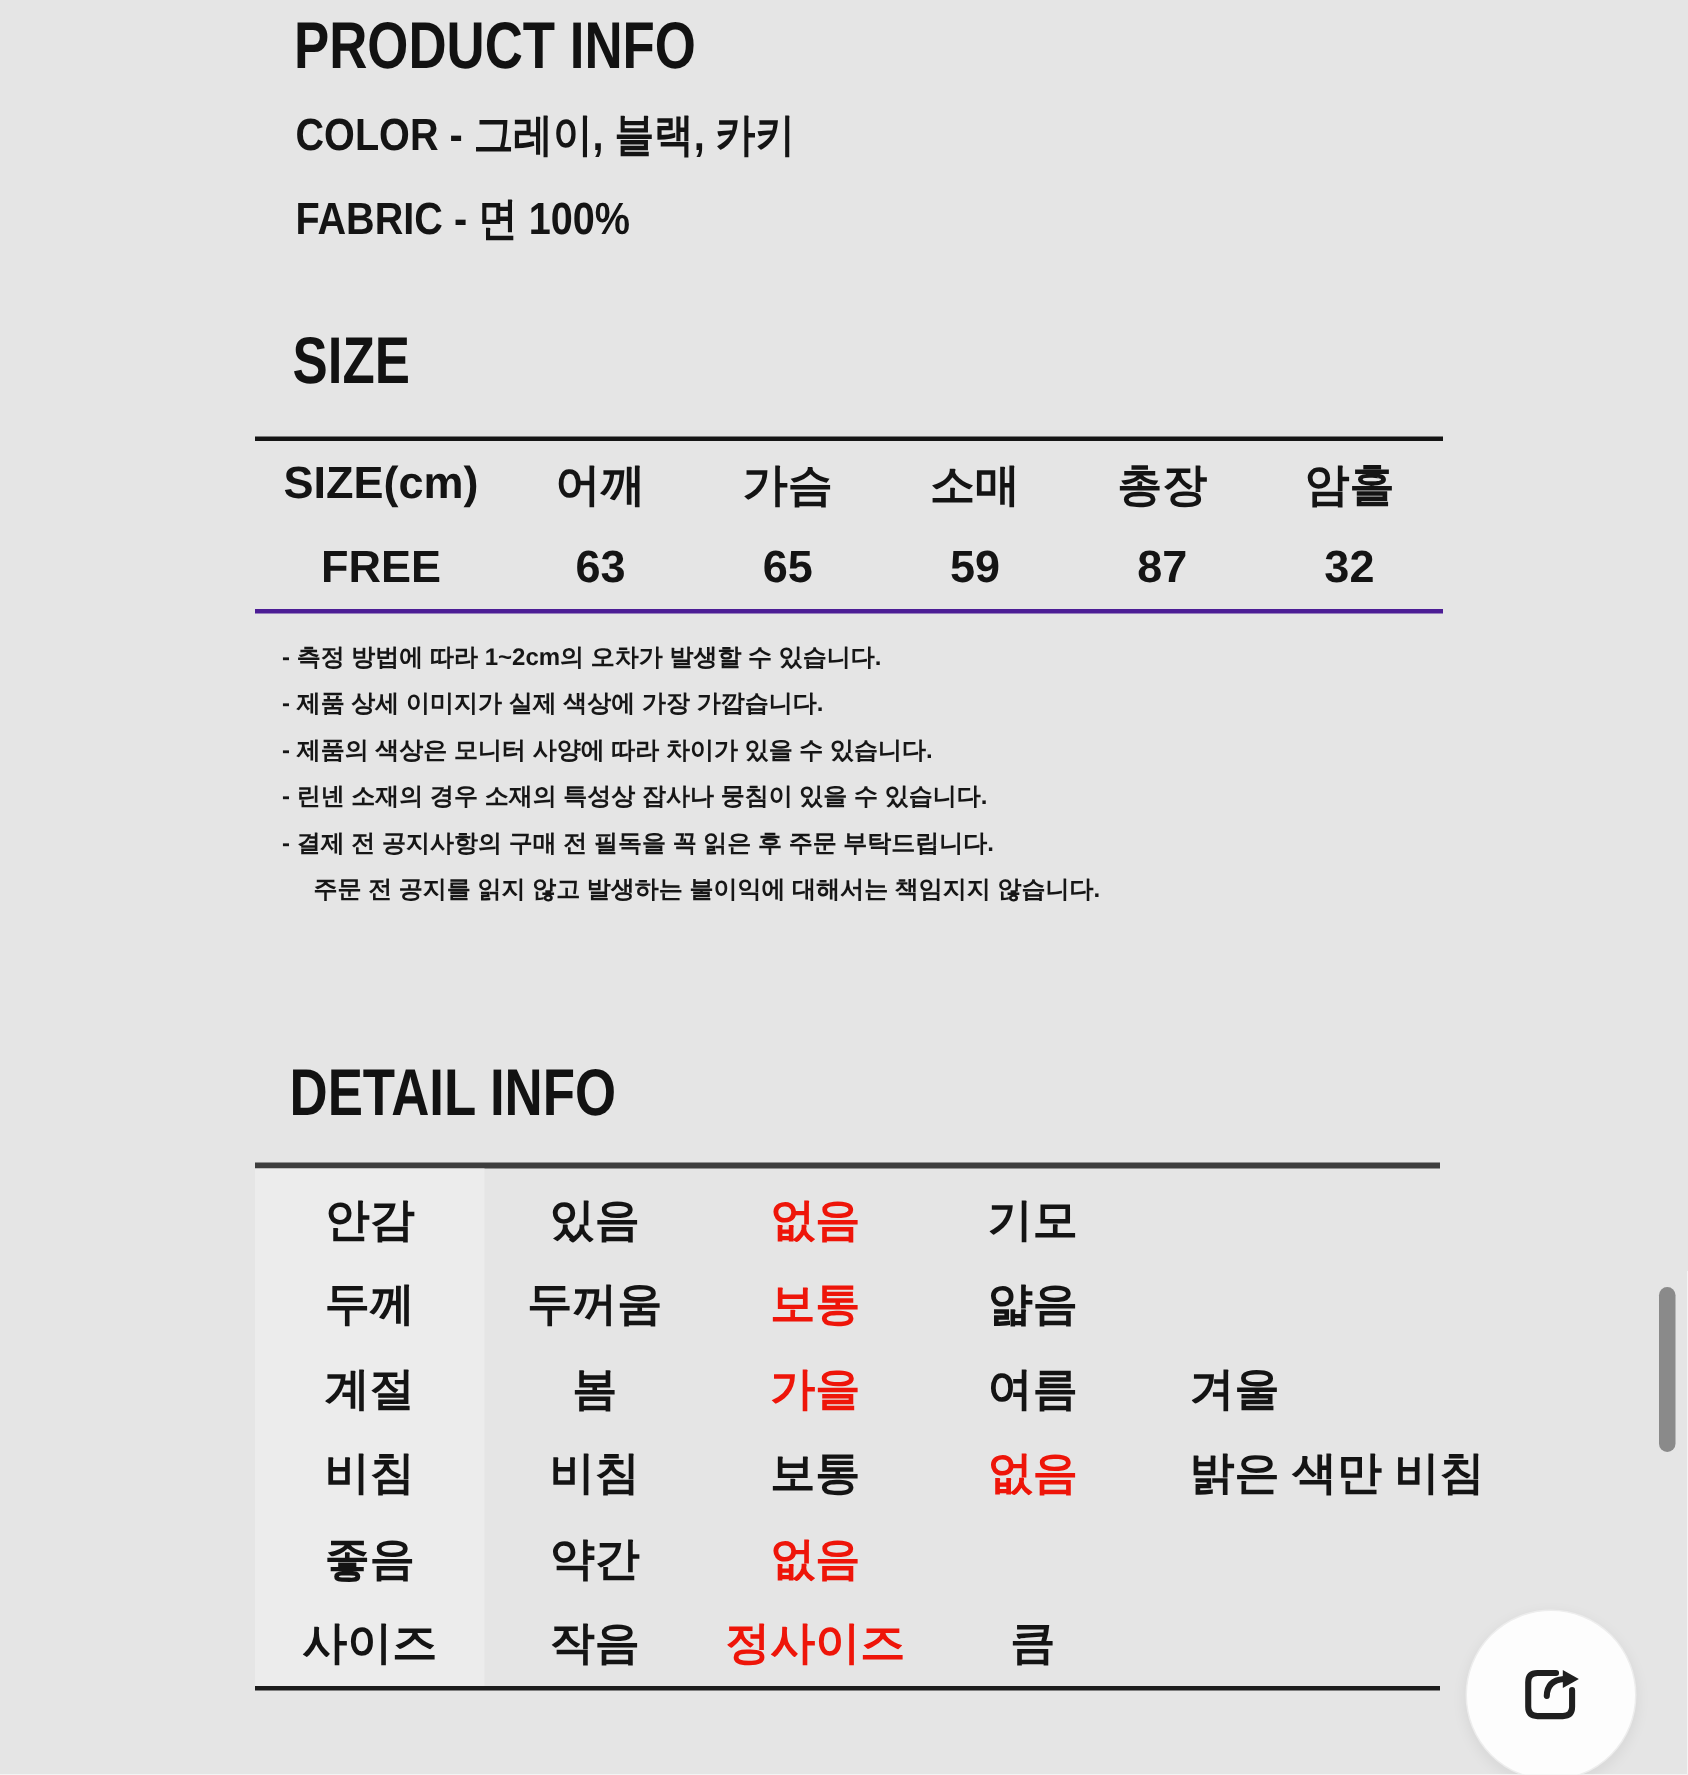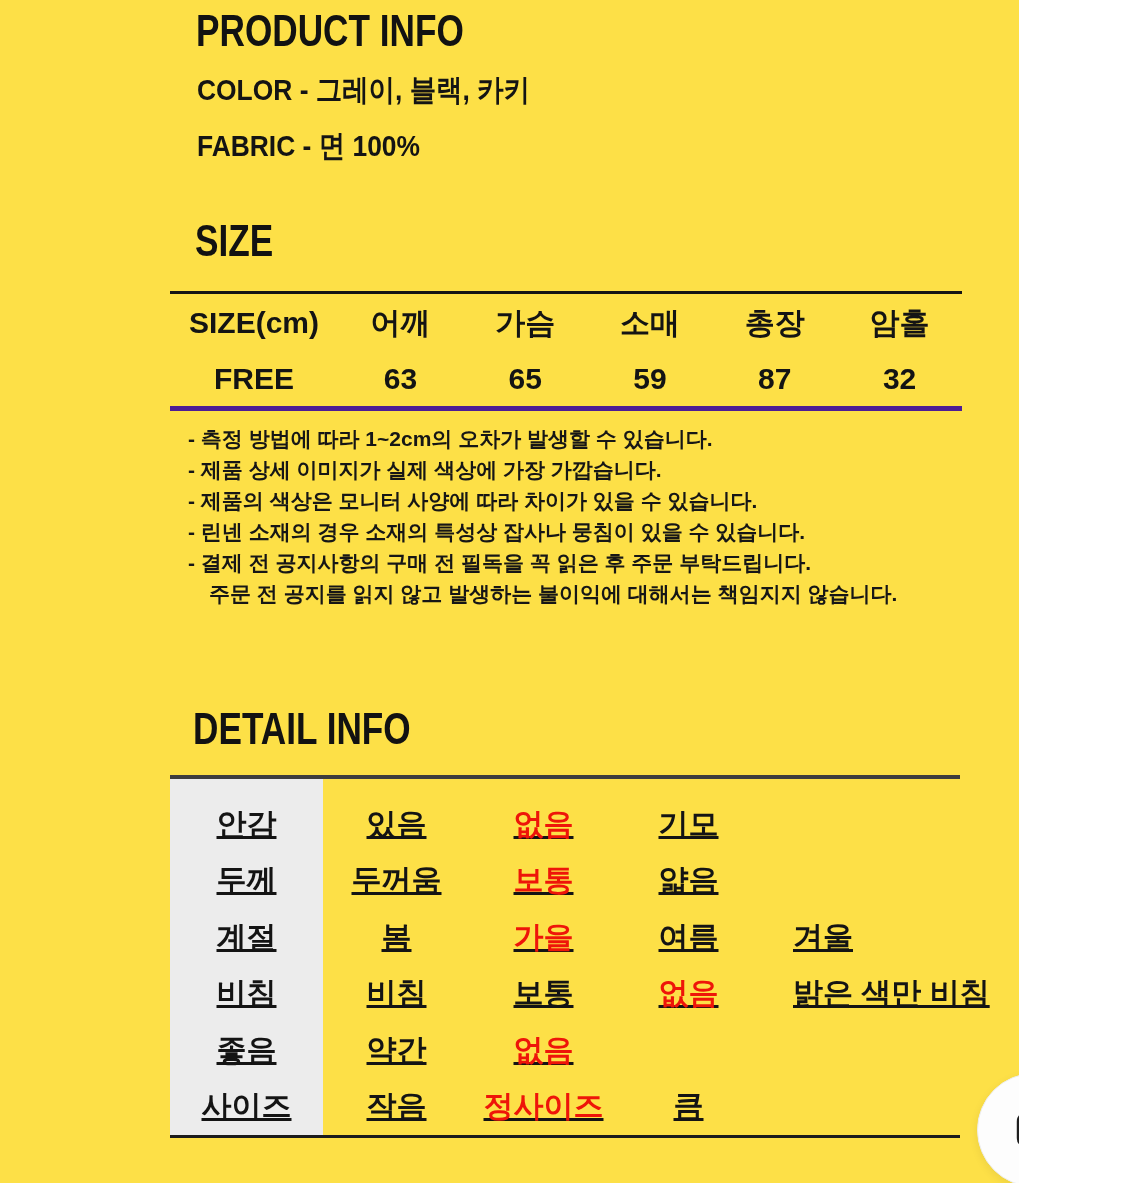--- a/index.html
+++ b/index.html
@@ -1,60 +1,60 @@
 <!DOCTYPE html>
 <html style="--red: #ee1509; --label-bg: #ececec;"><head>
 <meta charset="utf-8">
 <style>
   html,body{margin:0;padding:0;background:#fff;}
   .canvas{
-    position:relative;width:1019px;height:1183px;background:#fde047;
+    position:relative;width:1125px;height:1183px;background:#e5e5e5;
     overflow:hidden;font-family:"Liberation Sans",sans-serif;color:#141414;
   }
   
   .big-heading{
     position:absolute;font-size:44px;font-weight:800;letter-spacing:0;
     transform:scaleX(0.8);transform-origin:left center;white-space:nowrap;color:#121212;
   }
   .h-product{left:196px;top:6px;}
   .h-size{left:195px;top:216px;}
   .h-detail{left:193px;top:704px;}
   .spec-line{
     position:absolute;left:197px;font-size:30px;font-weight:700;white-space:nowrap;
     transform:scaleX(0.88);transform-origin:left center;color:#141414;
   }
   .spec-color{top:70px;}
   .spec-fabric{top:126px;}
 
   
   .size-table{
     position:absolute;left:170px;top:291px;width:792px;
-    border-top:3px solid #151515;border-bottom:5px solid #4c1d95;
+    border-top:3px solid #151515;border-bottom:3px solid #4c1d95;
   }
   .size-row{display:grid;grid-template-columns:168px repeat(5,1fr);}
   .size-row.header{height:58px;}
   .size-row.data{height:54px;}
   .size-row .cell{
     display:flex;align-items:center;justify-content:center;
     font-size:30px;font-weight:700;white-space:nowrap;
   }
 
   
   .notes{position:absolute;left:188px;top:423px;width:760px;}
   .note-line{
-    font-size:21px;font-weight:700;line-height:31px;white-space:nowrap;color:#161616;
+    font-size:16px;font-weight:700;line-height:31px;white-space:nowrap;color:#161616;
   }
   .note-line.indent{padding-left:21px;}
 
   
   .detail-table{
     position:absolute;left:170px;top:775px;width:790px;
     border-top:4px solid #3d3d3d;border-bottom:3px solid #1c1c1c;
   }
-  .detail-body{position:relative;padding-top:17px;padding-bottom:0;text-decoration:underline;}
+  .detail-body{position:relative;padding-top:6px;padding-bottom:0;}
   .label-bg{
     position:absolute;left:0;top:0;bottom:0;width:153px;background:var(--label-bg,#ececec);
   }
   .detail-row{
     position:relative;display:grid;height:56.5px;
     grid-template-columns:153px 147px 147px 143px 1fr;align-items:center;
   }
   .dcell{
     display:flex;align-items:center;justify-content:center;
     font-size:30px;font-weight:700;white-space:nowrap;color:#141414;

